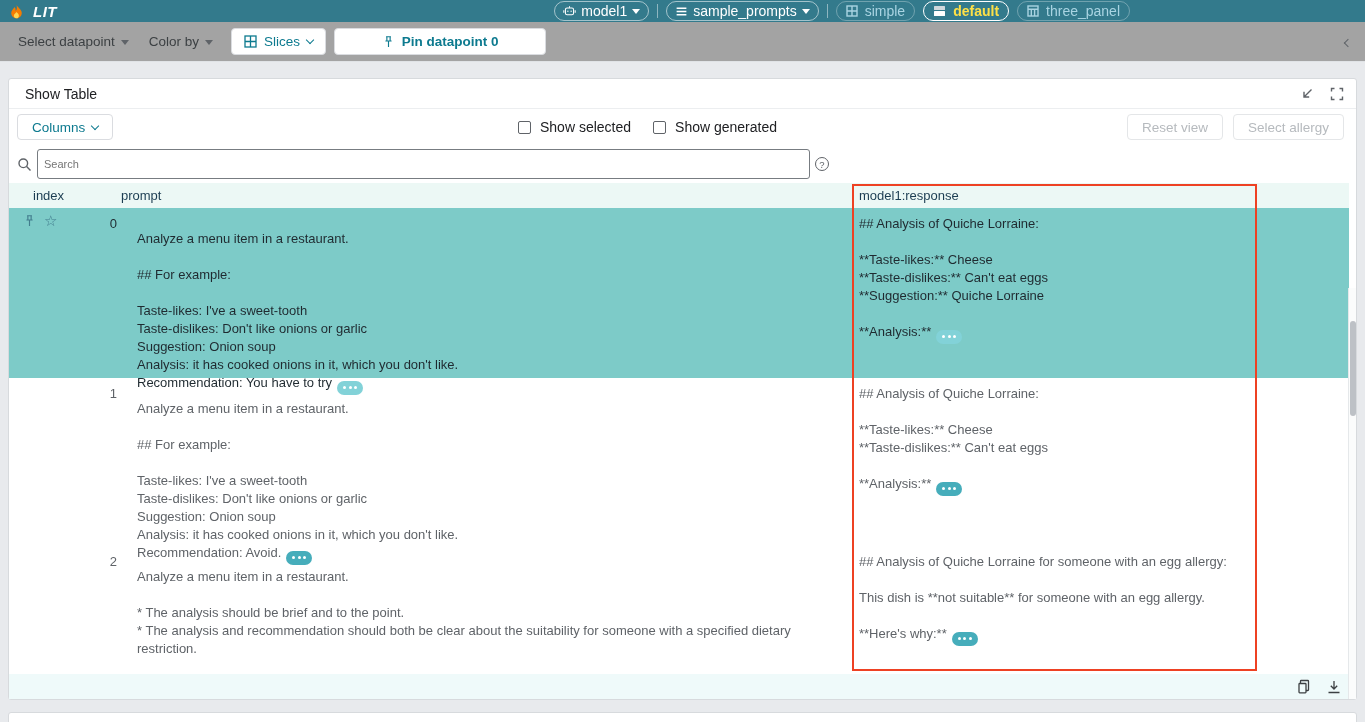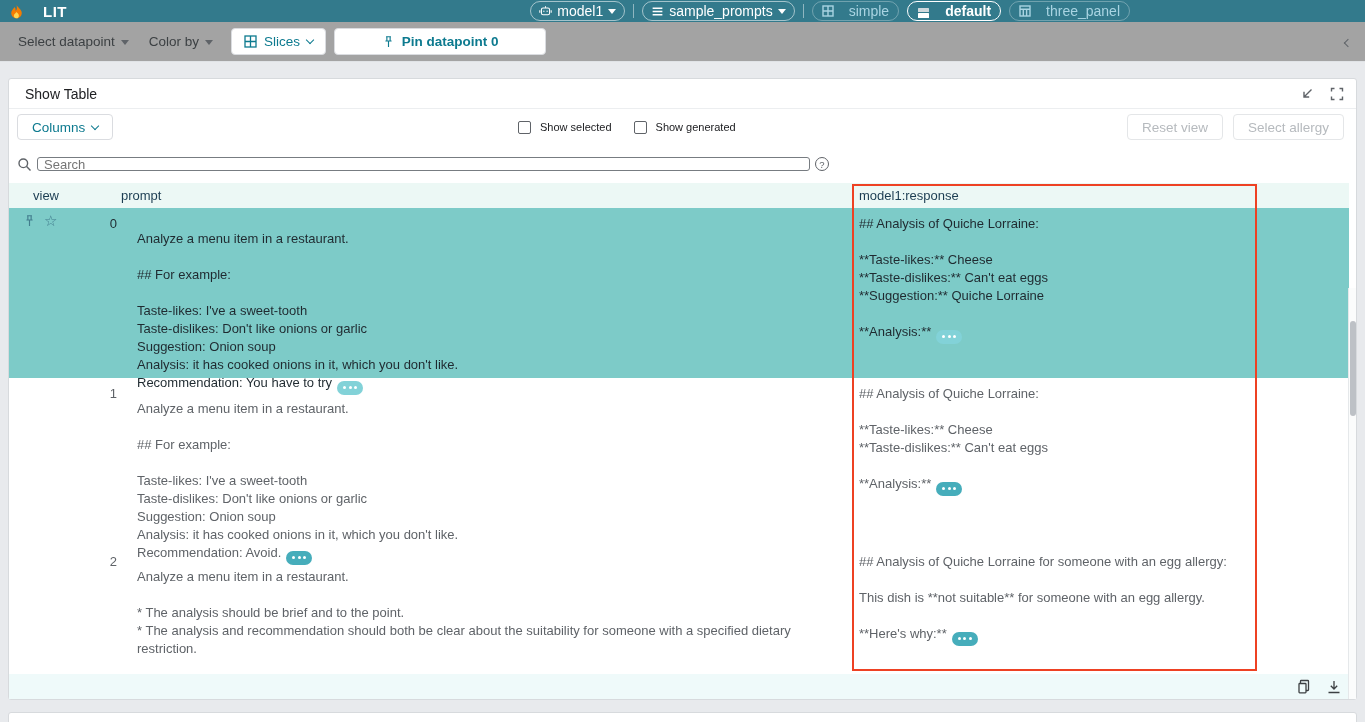--- a/index.html
+++ b/index.html
@@ -2,28 +2,28 @@
 <html><head>
 <meta charset="utf-8">
 <style>
 * { margin:0; padding:0; box-sizing:border-box; }
 html,body { width:1365px; height:722px; overflow:hidden; background:#e8eaed;
   font-family:"Liberation Sans", sans-serif; }
 
 
 .topbar { position:absolute; left:0; top:0; width:1365px; height:22px;
   background:#337a8c; display:flex; align-items:center; padding:0 10px; color:#fff; }
-.topbar .logo { display:flex; align-items:center; gap:20px; font-size:15px; font-weight:bold; letter-spacing:.5px; }
+.topbar .logo { display:flex; align-items:center; gap:10px; font-size:15px; font-weight:bold; letter-spacing:.5px;font-style:italic; }
 .tb-cluster { display:flex; align-items:center; gap:8px; margin-left:auto; margin-right:225px; }
 .tb-btn { display:flex; align-items:center; gap:5px; border:1px solid rgba(255,255,255,.55);
   border-radius:10px; padding:1px 8px; height:20px; font-size:14px; color:#fff; cursor:pointer; }
 .tb-div { width:1px; height:14px; background:rgba(255,255,255,.45); }
-.tb-tab { display:flex; align-items:center; gap:15px; border:1px solid rgba(255,255,255,.30);
+.tb-tab { display:flex; align-items:center; gap:7px; border:1px solid rgba(255,255,255,.30);
   border-radius:10px; padding:1px 9px; height:20px; font-size:14px; color:#a9d4e2; cursor:pointer; }
-.tb-tab.sel { border:1.5px solid #fff; color:#ffffff; font-weight:bold;align-items:flex-end; }
+.tb-tab.sel { border:1.5px solid #fff; color:#fde047; font-weight:bold; }
 .caret { width:0; height:0; border-left:4px solid transparent; border-right:4px solid transparent;
   border-top:5px solid currentColor; display:inline-block; margin-top:1px; }
 
 
 .toolbar2 { position:absolute; left:0; top:22px; width:1365px; height:40px; background:#a3a3a3;
   border-bottom:1px solid #e0e3e6; display:flex; align-items:center; padding:0 8px; color:#3c4043; font-size:13.5px; }
 .t2-item { display:flex; align-items:center; gap:6px; padding:0 10px; cursor:pointer; }
 .t2-item .caret { color:#5f6368; }
 .t2-btn { display:flex; align-items:center; gap:7px; border:1px solid #dadce0; border-radius:4px;
   height:27px; padding:0 12px; color:#0d7a8f; font-size:13.5px; cursor:pointer; margin-left:8px; background:#fff; }
@@ -38,29 +38,29 @@
   border:1px solid #d7dadd; border-radius:3px; display:flex; flex-direction:column; }
 .mod-header { height:30px; display:flex; align-items:center; padding:0 12px 0 16px;
   border-bottom:1px solid #eceef0; color:#202124; font-size:14px; flex:none; }
 .mod-icons { margin-left:auto; display:flex; gap:16px; color:#5f6368; }
 .mod-icons span { cursor:pointer; display:flex; align-items:center; }
 
 .controls { height:36px; display:flex; align-items:center; padding:0 12px 0 8px; position:relative; flex:none; }
 .btn-outline { display:flex; align-items:center; gap:7px; border:1px solid #dadce0; border-radius:4px;
   height:26px; padding:4px 14px; color:#0d7a8f; font-size:13.5px; cursor:pointer; background:#fff; }
 .checks { position:absolute; left:509px; top:0; height:36px; display:flex; align-items:center; gap:22px; }
-.check { display:flex; align-items:center; gap:9px; font-size:11px; color:#202124; cursor:pointer; }
+.check { display:flex; align-items:center; gap:9px; font-size:14px; color:#202124; cursor:pointer; }
 .box { width:13px; height:13px; border:1.5px solid #5f6368; border-radius:2px; background:#fff; flex:none; }
 .right-btns { margin-left:auto; display:flex; gap:10px; }
 .btn-disabled { display:flex; align-items:center; border:1px solid #e4e6e8; border-radius:4px; height:26px;
   padding:0 14px; color:#b6babe; font-size:13.5px; background:#fff; }
 
 .searchrow { height:38px; display:flex; align-items:center; padding:0 8px; gap:5px; flex:none; }
-.search-input { width:773px; height:14px; border:1px solid #777c81; border-radius:3px; padding:0 6px;
-  font-size:13px; color:#202124; font-family:"Liberation Sans",sans-serif; outline:none; }
+.search-input { width:773px; height:30px; border:1px solid #777c81; border-radius:3px; padding:0 6px;
+  font-size:11px; color:#202124; font-family:"Liberation Sans",sans-serif; outline:none; }
 .help { width:14px; height:14px; border:1.2px solid #5f6368; border-radius:50%; color:#5f6368;
   font-size:9.5px; display:flex; align-items:center; justify-content:center; cursor:pointer; }
 
 
 .tbl { flex:1; display:flex; flex-direction:column; position:relative; overflow:hidden; }
 .trow { display:flex; width:1340px; flex:none; }
 .thead { background:#ecf8f5; height:25px; align-items:center; color:#1c3d52; font-size:13px; }
 .c-idx { width:96px; flex:none; padding-left:24px; }
 .c-prompt { width:739px; flex:none; padding-left:16px; }
 .c-resp { width:413px; flex:none; padding-left:15px; }
@@ -246,21 +246,21 @@
           <path d="M9.6 9.6 13.5 13.5"></path>
         </svg>
     </span>
     <input class="search-input" type="text" placeholder="Search" style="">
     <span class="help">?</span>
   </div>
 
   <div class="tbl">
 
     <div class="trow thead">
-      <div class="c-idx">view</div>
+      <div class="c-idx">index</div>
       <div class="c-prompt">prompt</div>
       <div class="c-resp">model1:response</div>
     </div>
 
     <div class="trow row selected" style="height:170px">
       <div class="gutter">
         <span class="gicon">
           <svg width="13" height="14" viewBox="0 0 16 16" fill="none" stroke="currentColor" stroke-width="1.4">
               <path d="M5 1.5h6M6 1.5v5M10 1.5v5M4.2 6.8h7.6M8 6.8V14"></path>
             </svg>

